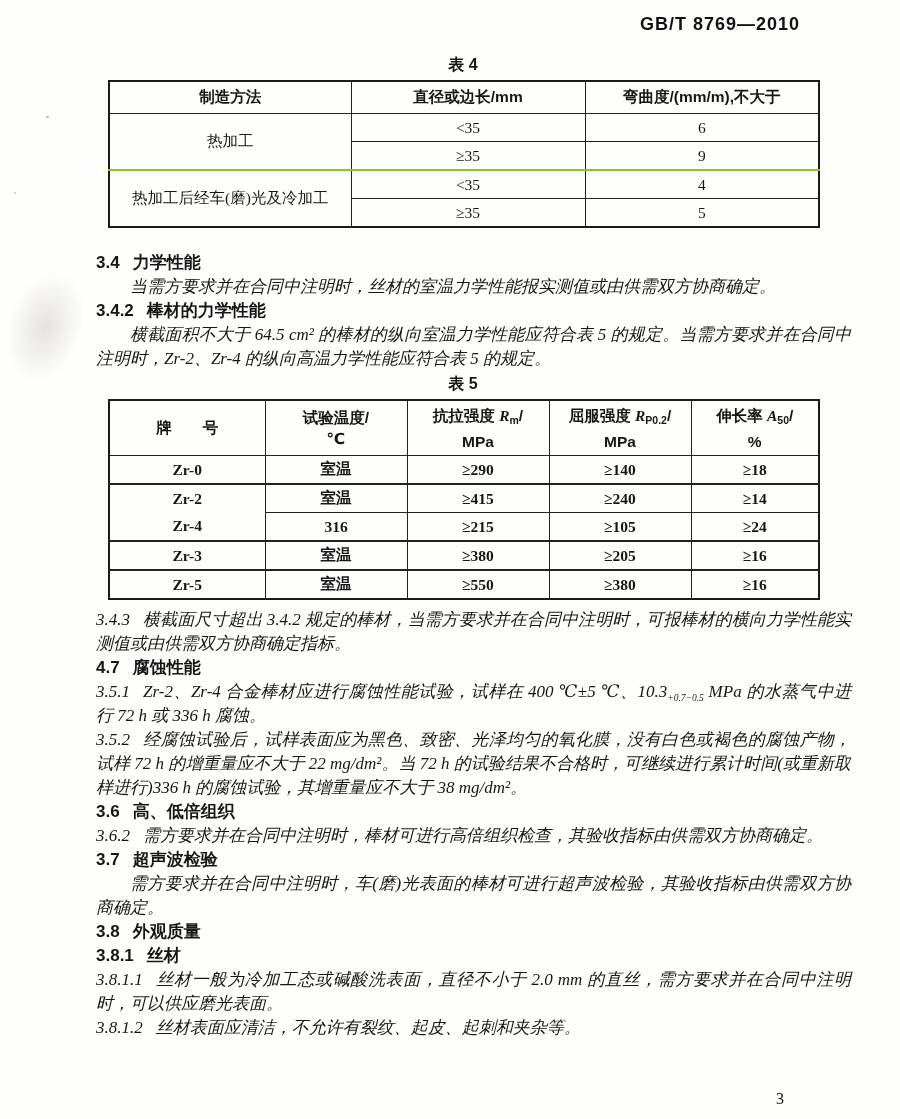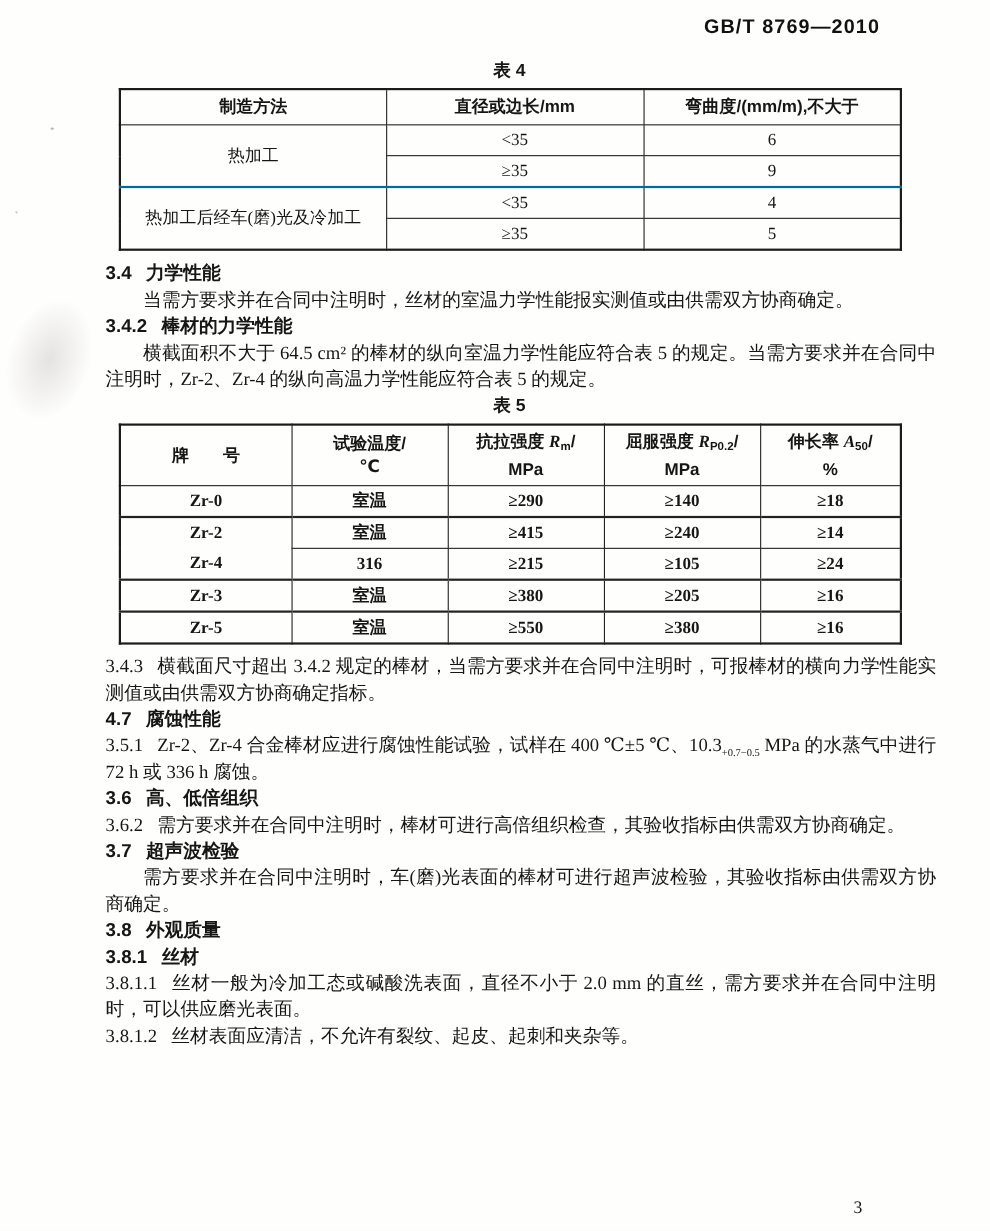--- a/index.html
+++ b/index.html
@@ -42,23 +42,23 @@
   .t4 th{height:31px;}
   .t4 td{height:27px;font-family:"Liberation Serif","DejaVu Serif",serif;}
   .t5 th{height:54px;}
   .t5 td{height:27px;font-weight:bold;}
   .t5 tr.sep td{border-top-width:2px;text-align:center;}
   .thl{line-height:21px;}
   .var{font-style:italic;font-family:"Liberation Serif","DejaVu Serif",serif;font-weight:bold;}
   .sub{font-size:10.5px;vertical-align:-3px;letter-spacing:0;}
   .grade-cell{padding:0;}
   .grade-line{height:27px;display:flex;align-items:center;justify-content:center;}
-  .body-a{margin-top:9px;}
+  .body-a{margin-top:23px;}
   .body-b{margin-top:8px;}
-  .p{font-size:17px;line-height:24px;text-align:justify;margin:0;}
+  .p{font-size:17px;line-height:24px;text-align:justify;margin:0;font-style:italic;}
   .h{
     font-family:"Liberation Sans","DejaVu Sans",sans-serif;
     font-weight:bold;font-size:17px;line-height:24px;margin:0;
   }
   .num{margin-right:13px;}
   .ind{text-indent:2em;}
   .tol{
     display:inline-flex;
     font-size:9.5px;line-height:1.1;vertical-align:-4px;
     font-family:"Liberation Serif","DejaVu Serif",serif;
@@ -105,21 +105,21 @@
       <tbody>
         <tr>
           <td rowspan="2">热加工</td>
           <td>&lt;35</td>
           <td>6</td>
         </tr>
         <tr>
           <td>≥35</td>
           <td>9</td>
         </tr>
-        <tr style="border-top:2px solid #0369a1">
+        <tr style="border-top:2px solid #84cc16">
           <td rowspan="2">热加工后经车(磨)光及冷加工</td>
           <td>&lt;35</td>
           <td>4</td>
         </tr>
         <tr>
           <td>≥35</td>
           <td>5</td>
         </tr>
       </tbody>
     </table>
@@ -202,20 +202,21 @@
       </tbody>
     </table>
 
     <div class="body-b">
       <p class="p"><span class="num">3.4.3</span><span>横截面尺寸超出 3.4.2 规定的棒材，当需方要求并在合同中注明时，可报棒材的横向力学性能实测值或由供需双方协商确定指标。</span></p>
       <p class="h"><span class="num">4.7</span><span>腐蚀性能</span></p>
       <p class="p"><span class="num">3.5.1</span><span>Zr-2、Zr-4 合金棒材应进行腐蚀性能试验，试样在 400 ℃±5 ℃、10.3</span><span class="tol">
             <span>+0.7</span>
             <span>−0.5</span>
           </span><span> MPa 的水蒸气中进行 72 h 或 336 h 腐蚀。</span></p>
+      <p class="p"><span class="num">3.5.2</span><span>经腐蚀试验后，试样表面应为黑色、致密、光泽均匀的氧化膜，没有白色或褐色的腐蚀产物，试样 72 h 的增重量应不大于 22 mg/dm²。当 72 h 的试验结果不合格时，可继续进行累计时间(或重新取样进行)336 h 的腐蚀试验，其增重量应不大于 38 mg/dm²。</span></p>
       <p class="h"><span class="num">3.6</span><span>高、低倍组织</span></p>
       <p class="p"><span class="num">3.6.2</span><span>需方要求并在合同中注明时，棒材可进行高倍组织检查，其验收指标由供需双方协商确定。</span></p>
       <p class="h"><span class="num">3.7</span><span>超声波检验</span></p>
       <p class="p ind">需方要求并在合同中注明时，车(磨)光表面的棒材可进行超声波检验，其验收指标由供需双方协商确定。</p>
       <p class="h"><span class="num">3.8</span><span>外观质量</span></p>
       <p class="h"><span class="num">3.8.1</span><span>丝材</span></p>
       <p class="p"><span class="num">3.8.1.1</span><span>丝材一般为冷加工态或碱酸洗表面，直径不小于 2.0 mm 的直丝，需方要求并在合同中注明时，可以供应磨光表面。</span></p>
       <p class="p"><span class="num">3.8.1.2</span><span>丝材表面应清洁，不允许有裂纹、起皮、起刺和夹杂等。</span></p>
     </div>
   </div>

